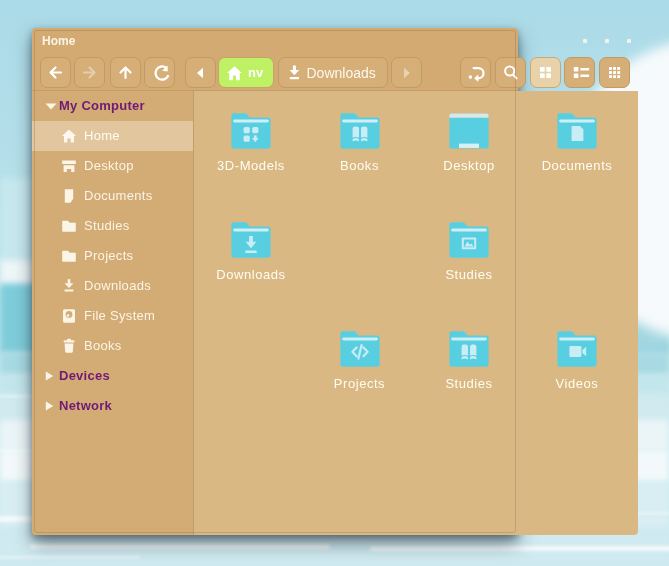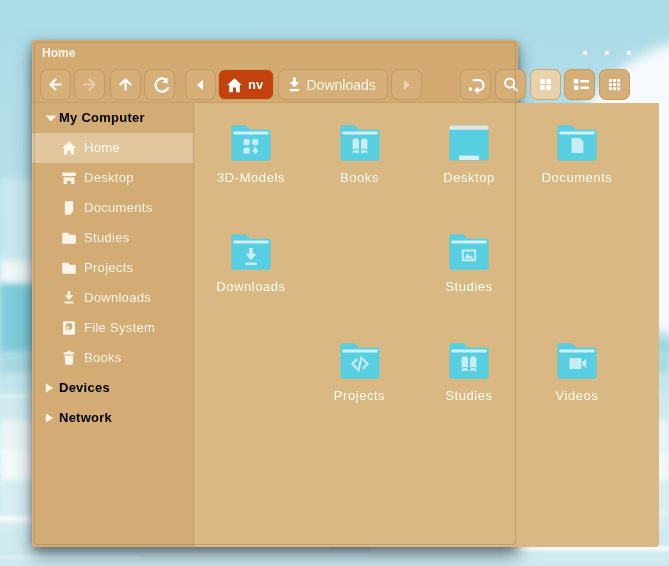--- a/index.html
+++ b/index.html
@@ -1,32 +1,32 @@
 <!DOCTYPE html>
 <html><head>
 <meta charset="utf-8">
 <style>
 html,body{margin:0;padding:0;}
 body{width:669px;height:566px;overflow:hidden;position:relative;font-family:"Liberation Sans",sans-serif;background:#b2dde9;}
 #wall{position:absolute;left:0;top:0;width:669px;height:566px;}
-#win{position:absolute;left:32px;top:40px;width:486px;height:507px;background:#d2aa72;border-radius:4px;box-shadow:0 9px 18px rgba(40,52,64,.55),0 3px 7px rgba(40,52,64,.42);}
+#win{position:absolute;left:32px;top:28px;width:486px;height:507px;background:#d2aa72;border-radius:4px;box-shadow:0 9px 18px rgba(40,52,64,.55),0 3px 7px rgba(40,52,64,.42);}
 #titlebar{position:absolute;left:0;top:0;width:100%;height:28px;}
 #title{position:absolute;left:10px;top:6px;font-size:12px;font-weight:700;color:#fbf5e6;}
 .dot{position:absolute;top:11px;width:4px;height:4px;background:#f8f2e4;border-radius:1px;}
 
 .tbtn{position:absolute;top:29px;height:29px;border:1px solid #c19b64;background:#d6ae77;border-radius:7px;}
 .tbtn svg{position:absolute;left:0;top:0;}
 #sidebar{position:absolute;left:0;top:63px;width:161px;height:444px;background:#d3ac75;border-radius:0 0 0 4px;}
-#content{position:absolute;left:162px;top:63px;width:444px;height:444px;background:#dab884;border-radius:0 0 4px 0;padding-left:21px;}
+#content{position:absolute;left:162px;top:63px;width:444px;height:444px;background:#dab884;border-radius:0 0 4px 0;}
 #vsep{position:absolute;left:161px;top:63px;width:1px;height:444px;background:#c29d67;}
 #hsep{position:absolute;left:0;top:62px;width:100%;height:1px;background:#c49e67;}
 .srow{position:relative;height:30px;color:#fbf4e6;font-size:13px;line-height:30px;}
 .srow .ic{position:absolute;left:29px;top:7px;}
 .srow .tx{position:absolute;left:52px;top:0;letter-spacing:0.3px;}
-.shdr{position:relative;height:30px;color:#000000;font-size:13px;font-weight:700;line-height:30px;}
+.shdr{position:relative;height:30px;color:#701a75;font-size:13px;font-weight:700;line-height:30px;}
 .shdr .tri{position:absolute;left:13px;}
 .shdr .tx{position:absolute;left:27px;top:0;letter-spacing:0.25px;}
 .hl{background:#e1c69e;color:#fffdf4;}
 .item{position:absolute;width:108px;text-align:center;}
 .item svg{display:block;margin:0 auto;}
 .item .lb{margin-top:10px;font-size:13px;letter-spacing:0.55px;color:#fffdf2;line-height:14px;}
 </style>
 </head>
 <body>
 <svg id="wall" viewBox="0 0 669 566">
@@ -105,21 +105,21 @@
       <path d="M21.3 9.9 A6.6 6.6 0 1 0 23.4 17.1" stroke="#ffffff" stroke-width="2.3" fill="none" stroke-linecap="butt"></path>
       <polygon points="17.2,12.7 22.6,7.6 22.6,13.6" fill="#ffffff"></polygon>
     </svg>
   </div>
 
   <div class="tbtn" style="left:152.8px;width:29px;">
     <svg width="29" height="29" viewBox="0 0 29 29">
         <polygon points="17,9.7 17,20.3 11,15" fill="#ffffff"></polygon>
       </svg>
   </div>
-  <div class="tbtn" style="left:186.4px;width:54px;background:#c2410c;border-color:#c6a26c;">
+  <div class="tbtn" style="left:186.4px;width:54px;background:#bef264;border-color:#c6a26c;">
     <svg width="54" height="29" viewBox="0 0 54 29">
       <path d="M15.5 8.3 L22.8 15 H20.8 V22.3 H17 V17.6 H14 V22.3 H10.2 V15 H8.2 Z" fill="#ffffff"></path>
       <text x="29" y="19" font-family="Liberation Sans" font-size="13" font-weight="700" fill="#ffffff">nv</text>
     </svg>
   </div>
   <div class="tbtn" style="left:245.5px;width:108px;">
     <svg width="108" height="29" viewBox="0 0 108 29">
       <g fill="#ffffff">
         <rect x="13.9" y="7.5" width="3" height="5"></rect>
         <polygon points="10.6,12 20.2,12 15.4,17.2"></polygon>

